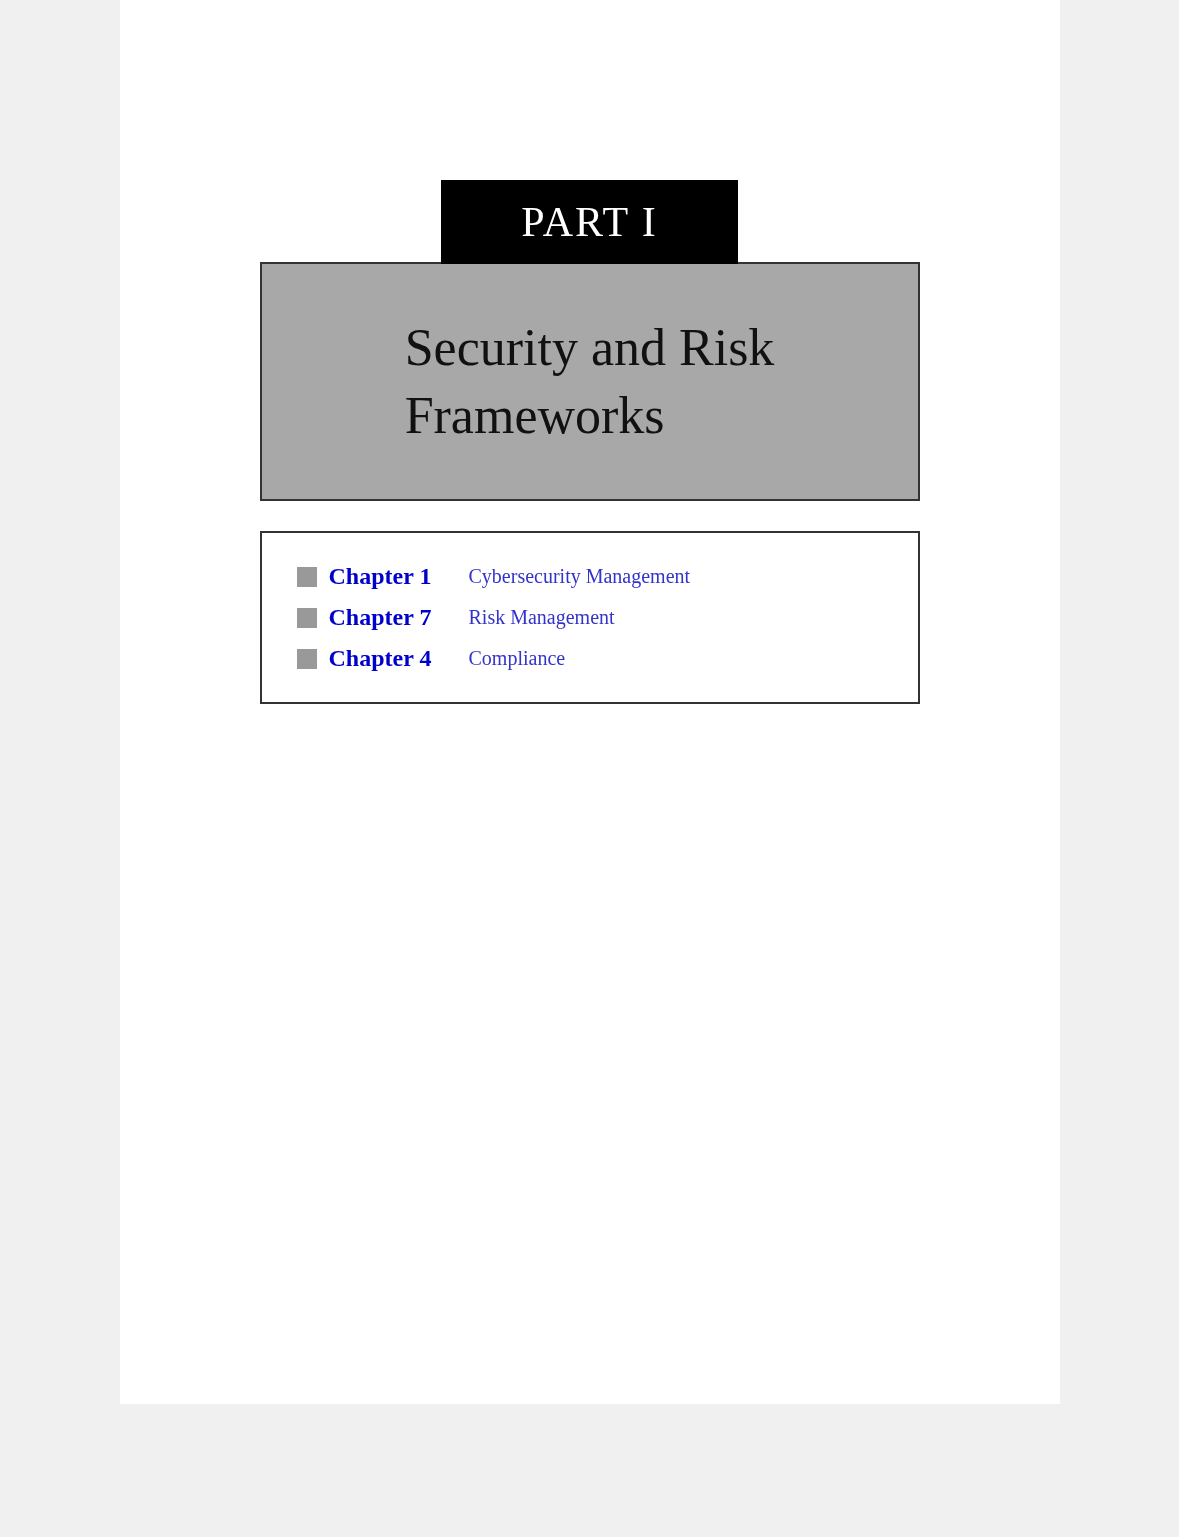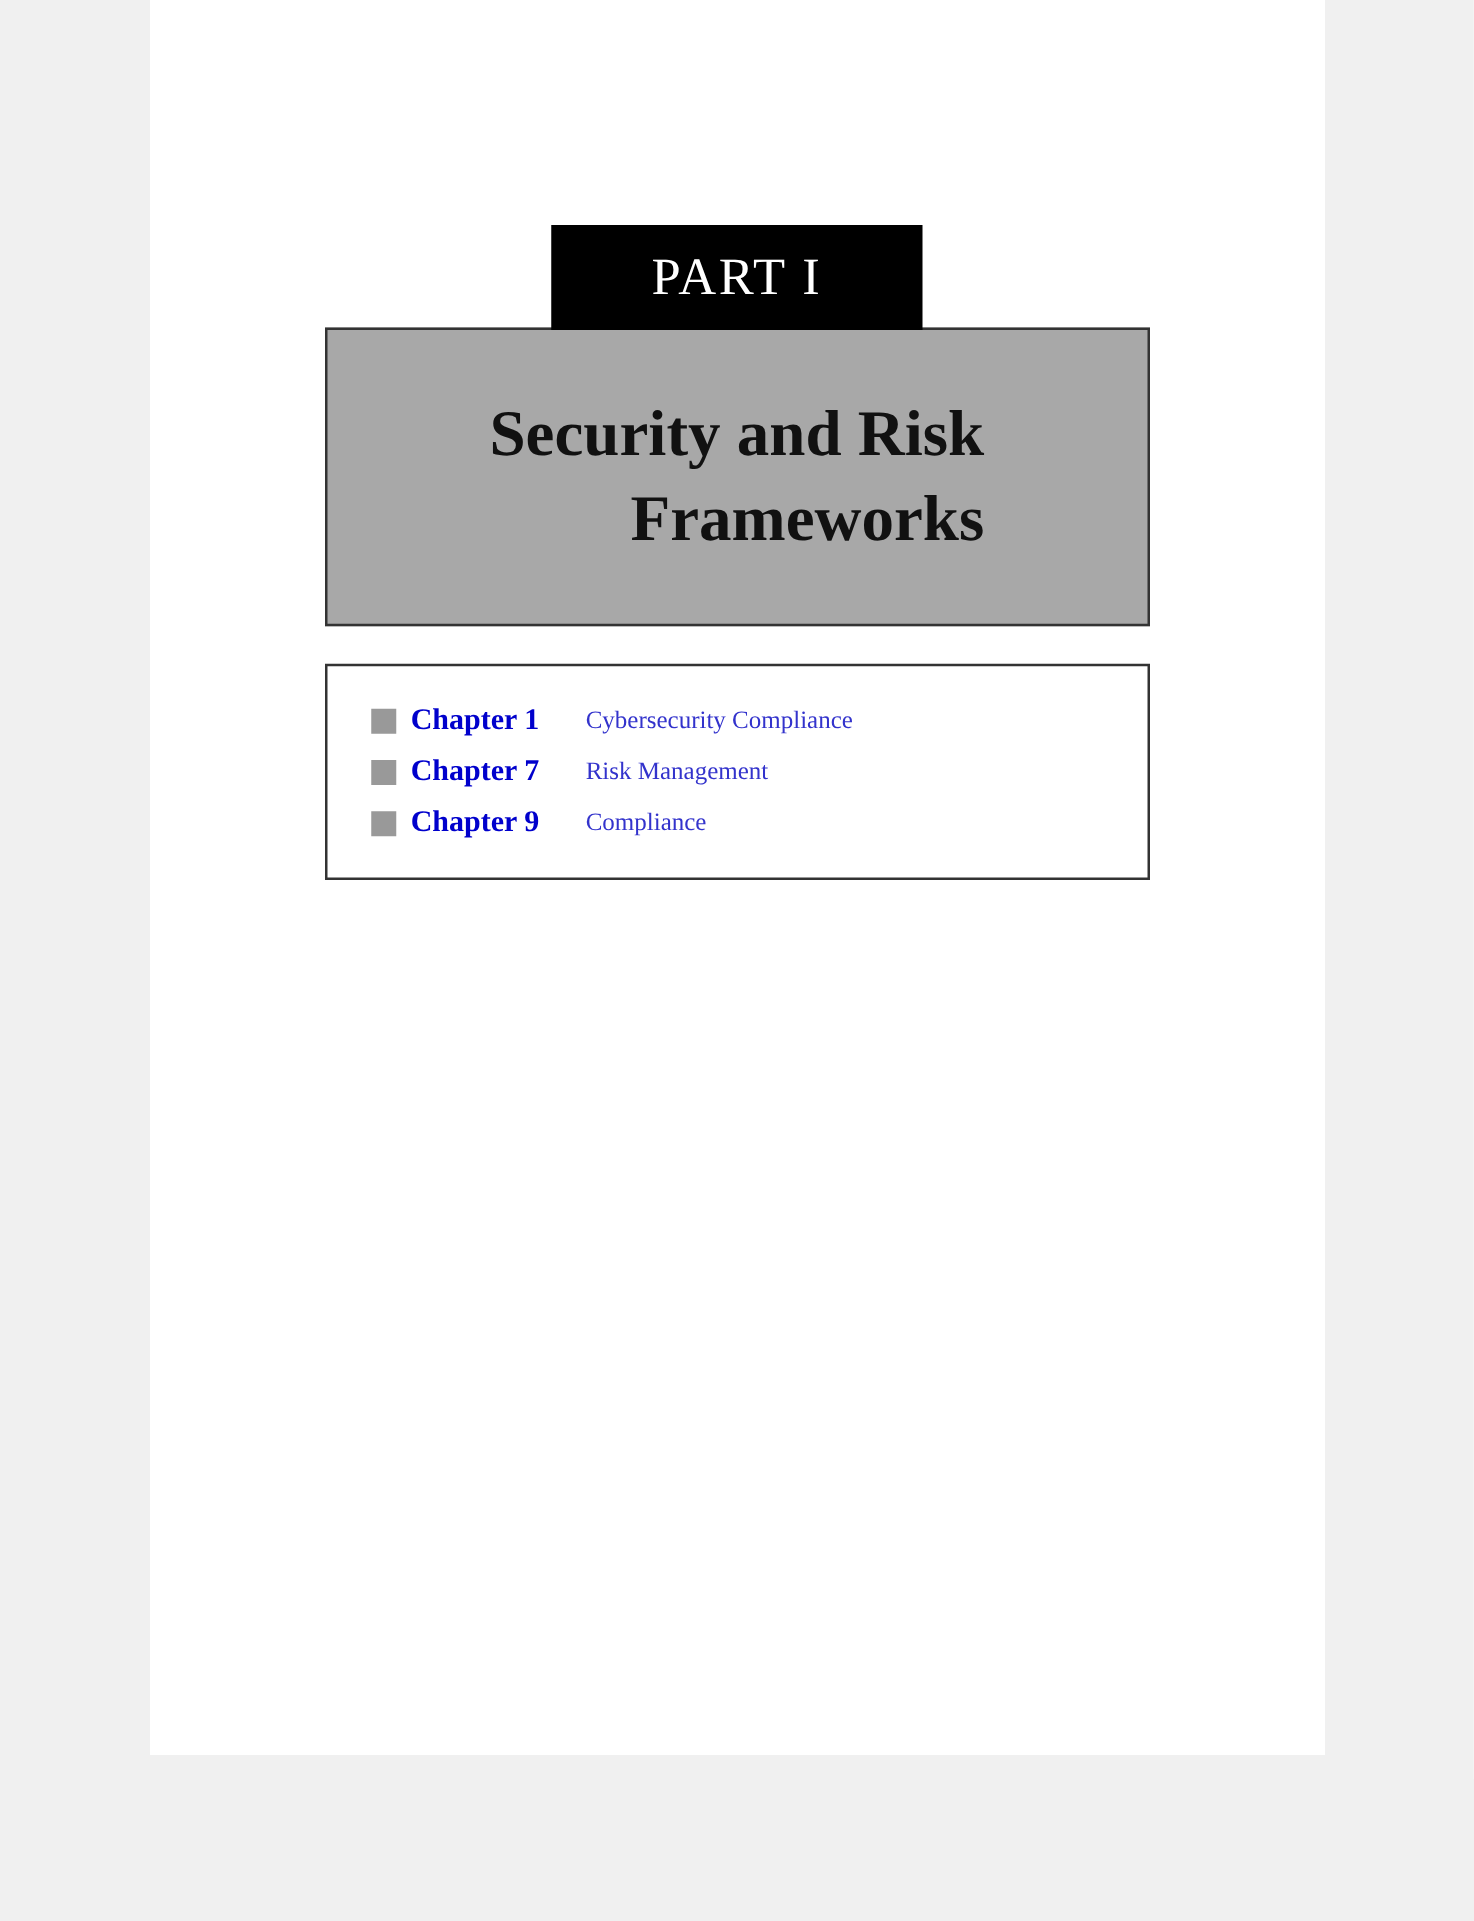--- a/index.html
+++ b/index.html
@@ -54,23 +54,23 @@
       display: flex;
       align-items: center;
       justify-content: center;
       padding: 50px 40px;
       margin-top: -2px;
     }
 
     .title-text {
       font-size: 52px;
       font-family: Georgia, 'Times New Roman', serif;
-      font-weight: bold;
+      font-weight: normal;
       color: #111111;
-      text-align: right;
+      text-align: left;
       line-height: 1.3;
     }
 
     .toc-box {
       width: 660px;
       border: 2px solid #333333;
       padding: 30px 35px;
       margin-top: 30px;
       background-color: #ffffff;
     }
@@ -123,27 +123,27 @@
       <span>Security and Risk</span><br>
       <span>Frameworks</span>
     </div>
   </div>
 
   <div class="toc-box">
 
   <div class="toc-item">
         <div class="chapter-icon"></div>
         <span class="chapter-label">Chapter 1</span>
-        <span class="chapter-title">Cybersecurity Compliance</span>
+        <span class="chapter-title">Cybersecurity Management</span>
       </div>
       <div class="toc-item">
         <div class="chapter-icon"></div>
         <span class="chapter-label">Chapter 7</span>
         <span class="chapter-title">Risk Management</span>
       </div>
       <div class="toc-item">
         <div class="chapter-icon"></div>
-        <span class="chapter-label">Chapter 9</span>
+        <span class="chapter-label">Chapter 4</span>
         <span class="chapter-title">Compliance</span>
       </div>
     </div>
 
 </div>
 
 </body></html>

